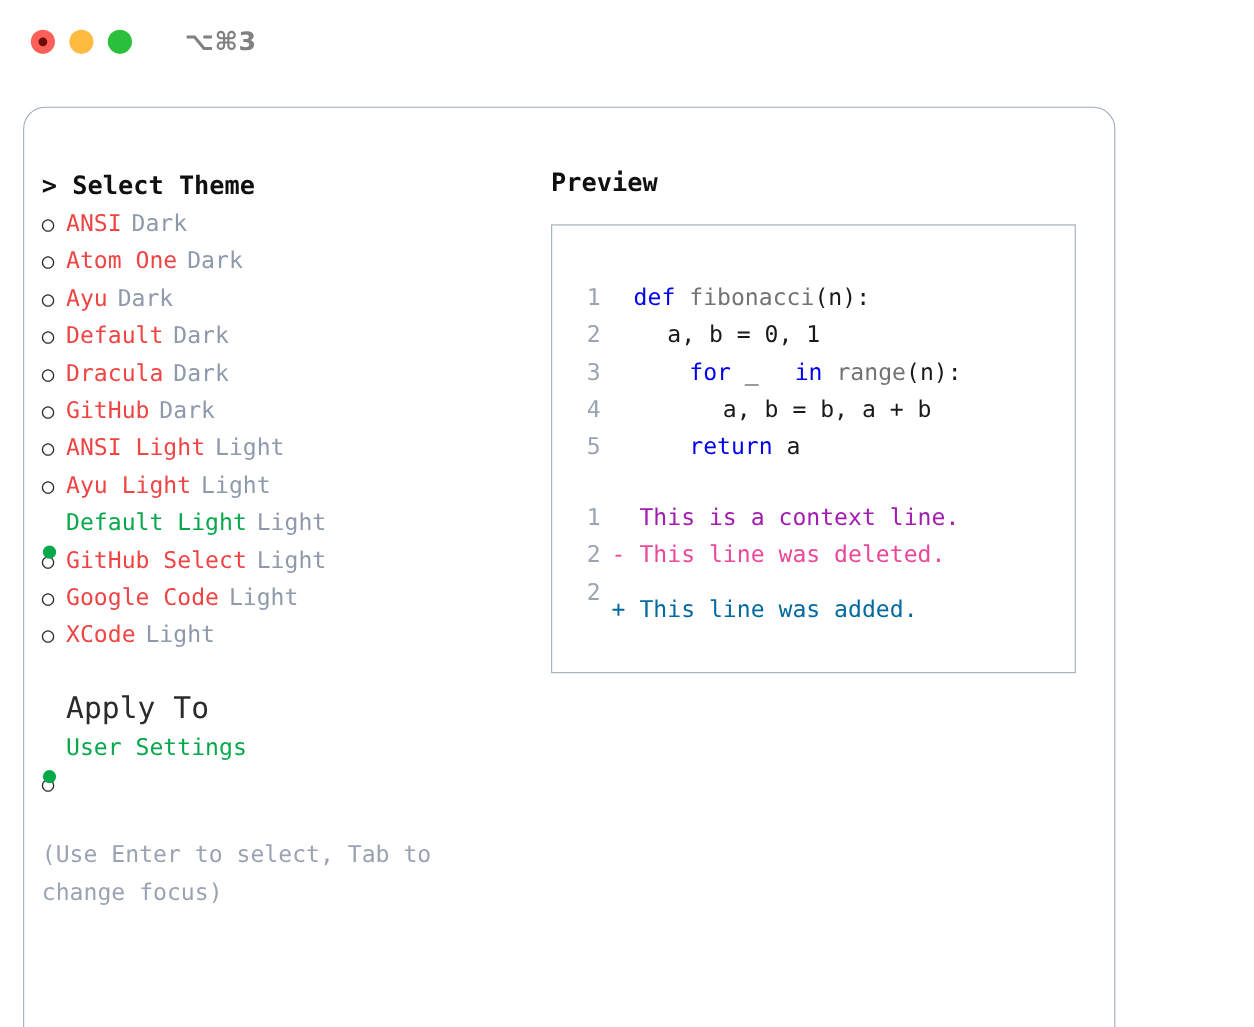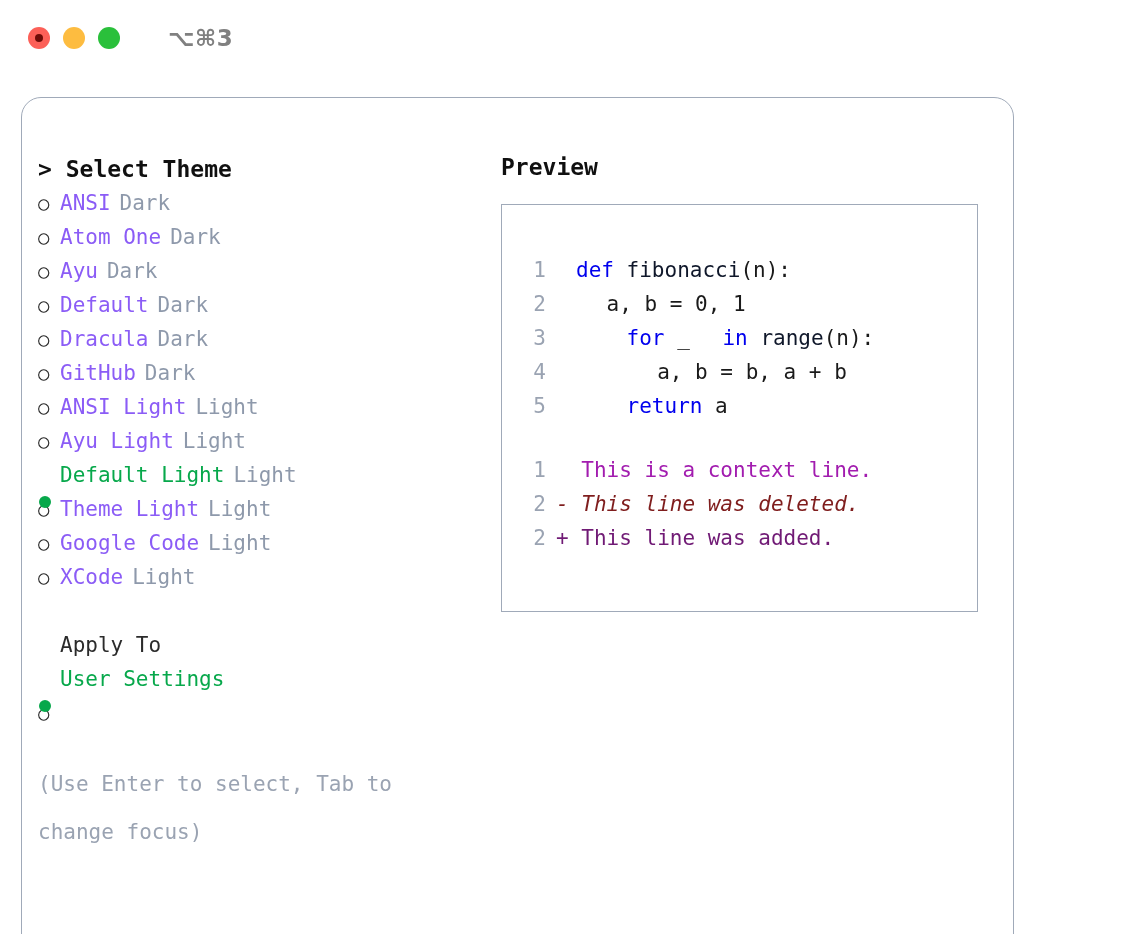--- a/index.html
+++ b/index.html
@@ -124,40 +124,40 @@
   .marker.dot::before {
     content: "";
     position: absolute;
     left: 1px;
     top: 14px;
     width: 12px;
     height: 12px;
     border-radius: 50%;
     background: #07a84b;
   }
-  .opt-label { color: #8b5cf6; }
+  .opt-label { color: #ef4444; }
   .opt-row.selected .opt-label { color: #07a84b; }
   .opt-badge {
     color: #8e99ab;
     margin-left: 9px;
   }
   .spacer-row { height: 34px; }
 
   .apply-header {
     padding-left: 22px;
-    font-size: 21px;
+    font-size: 27px;
     color: #2b2b2b;
     line-height: 34px;
     white-space: pre;
   }
 
   .hint {
     margin-top: 30px;
     font-size: 21px;
-    line-height: 48px;
+    line-height: 34px;
     color: #9aa3b2;
     width: 400px;
     white-space: pre-wrap;
   }
 
   
   .preview-title {
     font-size: 23px;
     font-weight: bold;
     color: #101010;
@@ -180,26 +180,26 @@
   }
   .lineno {
     width: 28px;
     flex: 0 0 28px;
     text-align: right;
     color: #9aa3b2;
     margin-right: 10px;
   }
   .code-text { white-space: pre; }
   .tok-kw   { color: #0000ee; margin-left: 20px; }
-  .tok-fn   { color: #0f172a; }
+  .tok-fn   { color: #737373; }
   .tok-plain{ color: #1a1a1a; }
   .diff-gap { height: 30px; }
   .diff-ctx { color: #a21caf; }
-  .diff-del { color: #7f1d1d; font-style: italic; }
-  .diff-add { color: #701a75; }
+  .diff-del { color: #ec4899; }
+  .diff-add { color: #0369a1; margin-top: 16px; }
 </style>
 </head>
 <body>
 
 <div class="app-window">
 
   <div class="titlebar">
     <div class="lights">
       <div class="light red"></div>
       <div class="light yellow"></div>
@@ -216,21 +216,21 @@
       <div id="theme-list">
           <div class="opt-row"><span class="marker">○</span><span class="opt-label">ANSI</span><span class="opt-badge">Dark</span></div>
           <div class="opt-row"><span class="marker">○</span><span class="opt-label">Atom One</span><span class="opt-badge">Dark</span></div>
           <div class="opt-row"><span class="marker">○</span><span class="opt-label">Ayu</span><span class="opt-badge">Dark</span></div>
           <div class="opt-row"><span class="marker">○</span><span class="opt-label">Default</span><span class="opt-badge">Dark</span></div>
           <div class="opt-row"><span class="marker">○</span><span class="opt-label">Dracula</span><span class="opt-badge">Dark</span></div>
           <div class="opt-row"><span class="marker">○</span><span class="opt-label">GitHub</span><span class="opt-badge">Dark</span></div>
           <div class="opt-row"><span class="marker">○</span><span class="opt-label">ANSI Light</span><span class="opt-badge">Light</span></div>
           <div class="opt-row"><span class="marker">○</span><span class="opt-label">Ayu Light</span><span class="opt-badge">Light</span></div>
           <div class="opt-row selected"><span class="marker dot"></span><span class="opt-label">Default Light</span><span class="opt-badge">Light</span></div>
-          <div class="opt-row"><span class="marker">○</span><span class="opt-label">Theme Light</span><span class="opt-badge">Light</span></div>
+          <div class="opt-row"><span class="marker">○</span><span class="opt-label">GitHub Select</span><span class="opt-badge">Light</span></div>
           <div class="opt-row"><span class="marker">○</span><span class="opt-label">Google Code</span><span class="opt-badge">Light</span></div>
           <div class="opt-row"><span class="marker">○</span><span class="opt-label">XCode</span><span class="opt-badge">Light</span></div>
         </div>
 
       <div class="spacer-row"></div>
 
       <div class="apply-header">Apply To</div>
 
       <div id="apply-list">
           <div class="opt-row selected"><span class="marker dot"></span><span class="opt-label">User Settings</span></div>

